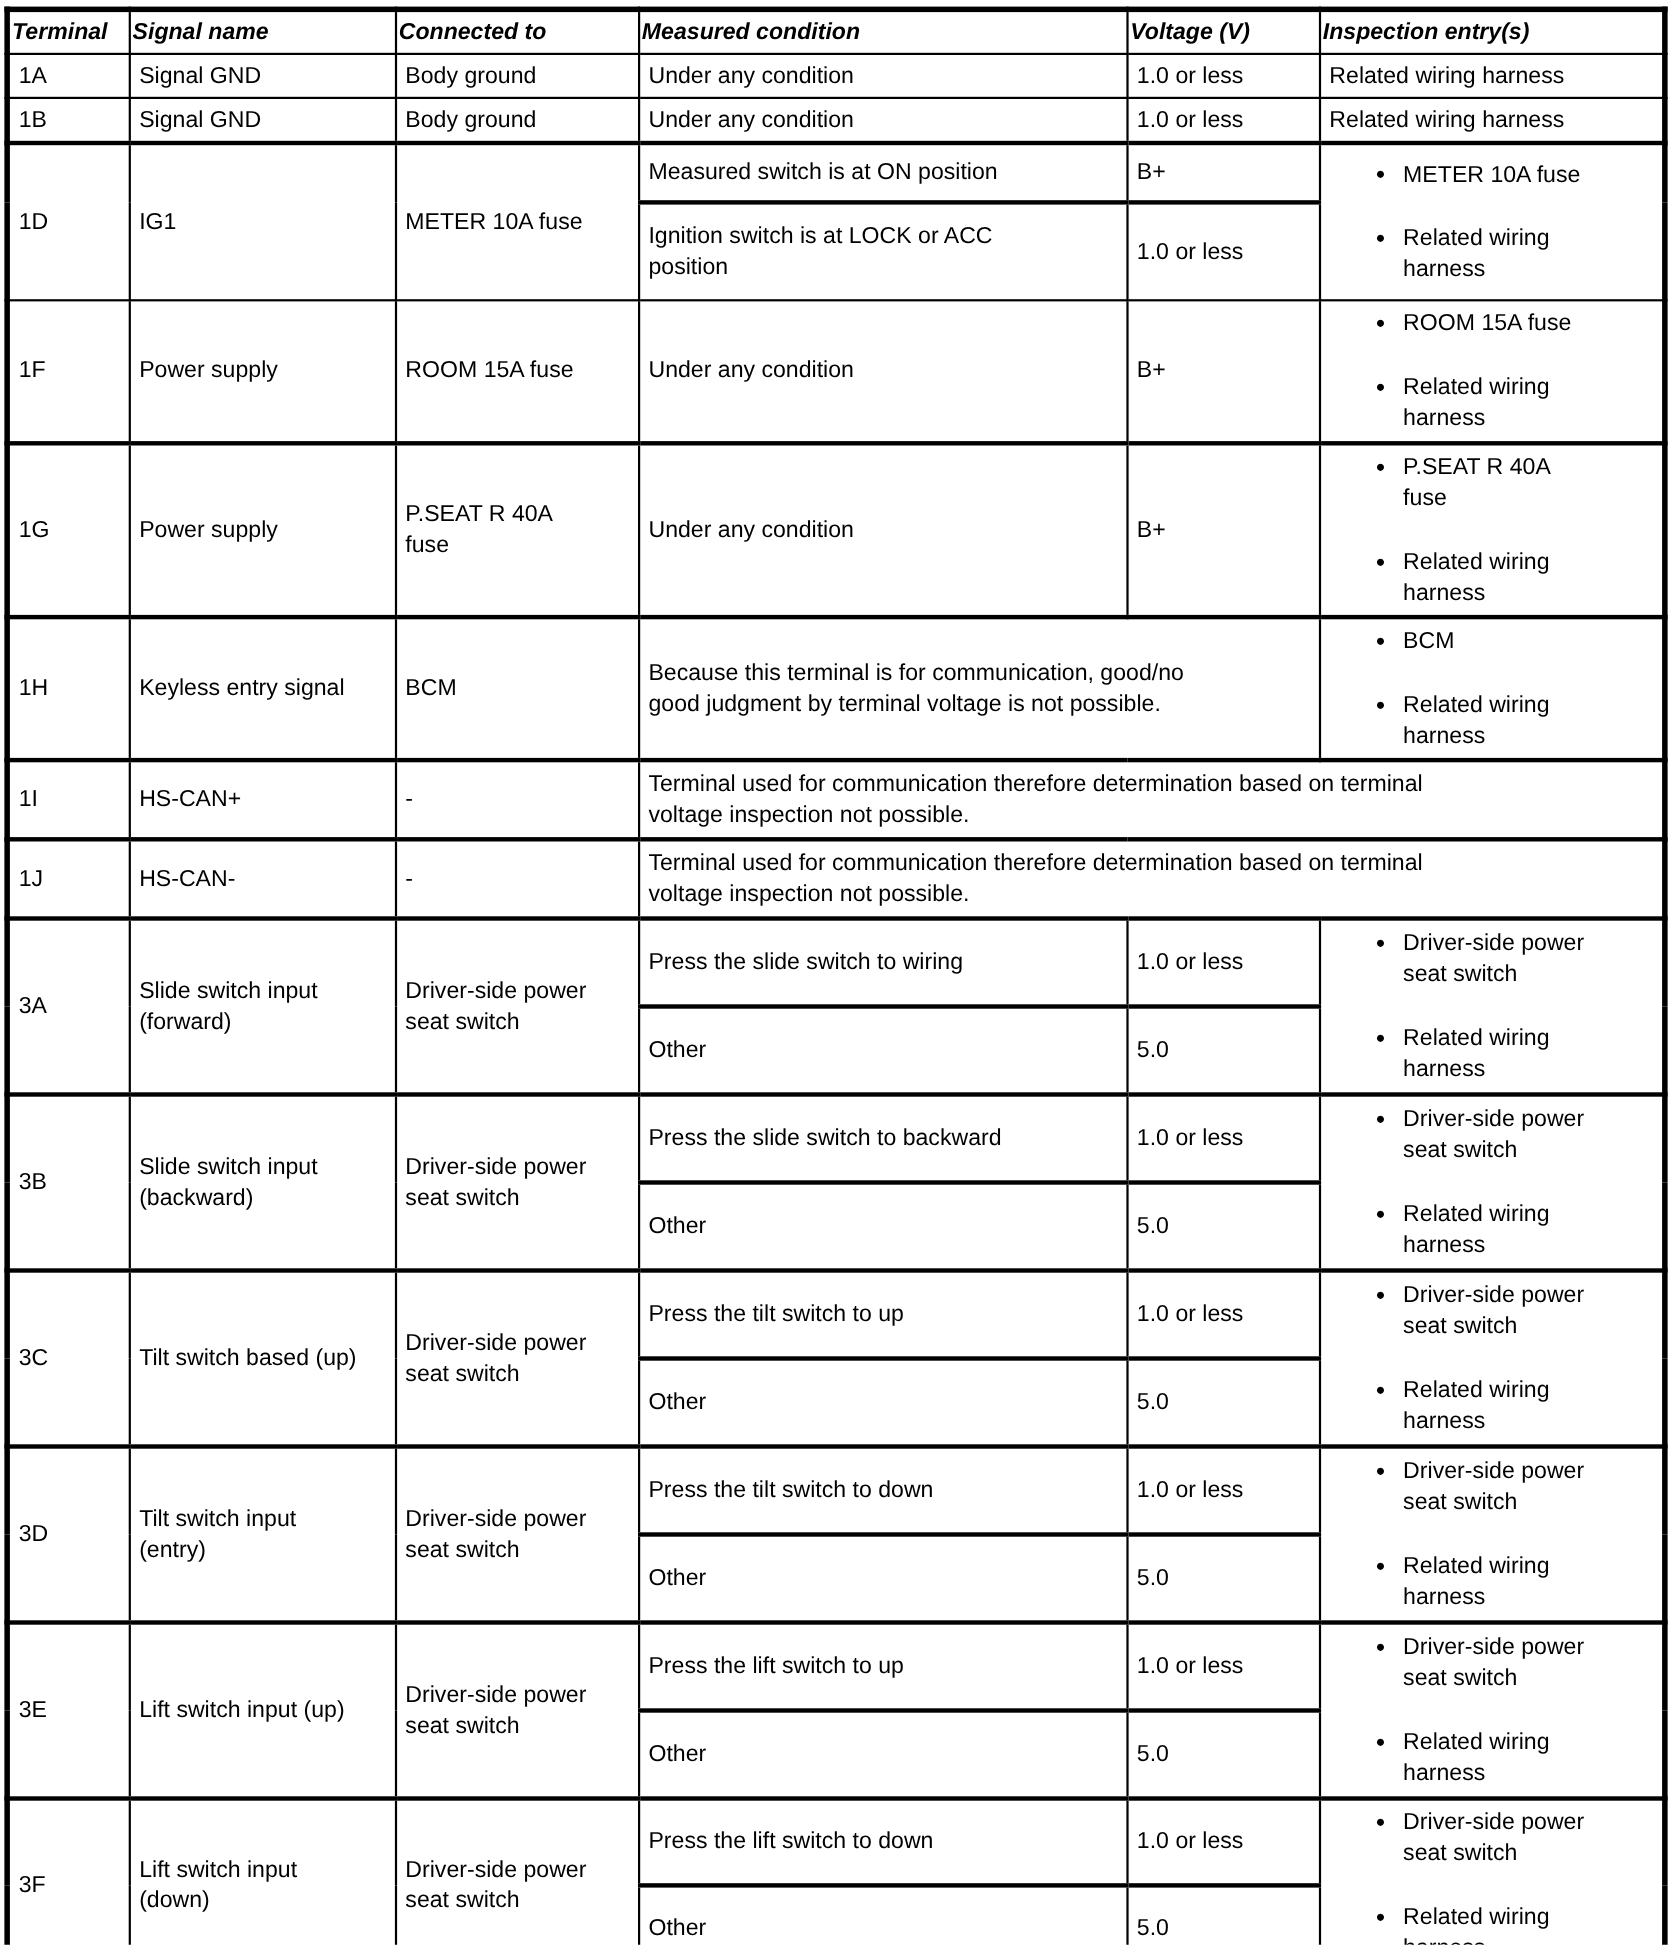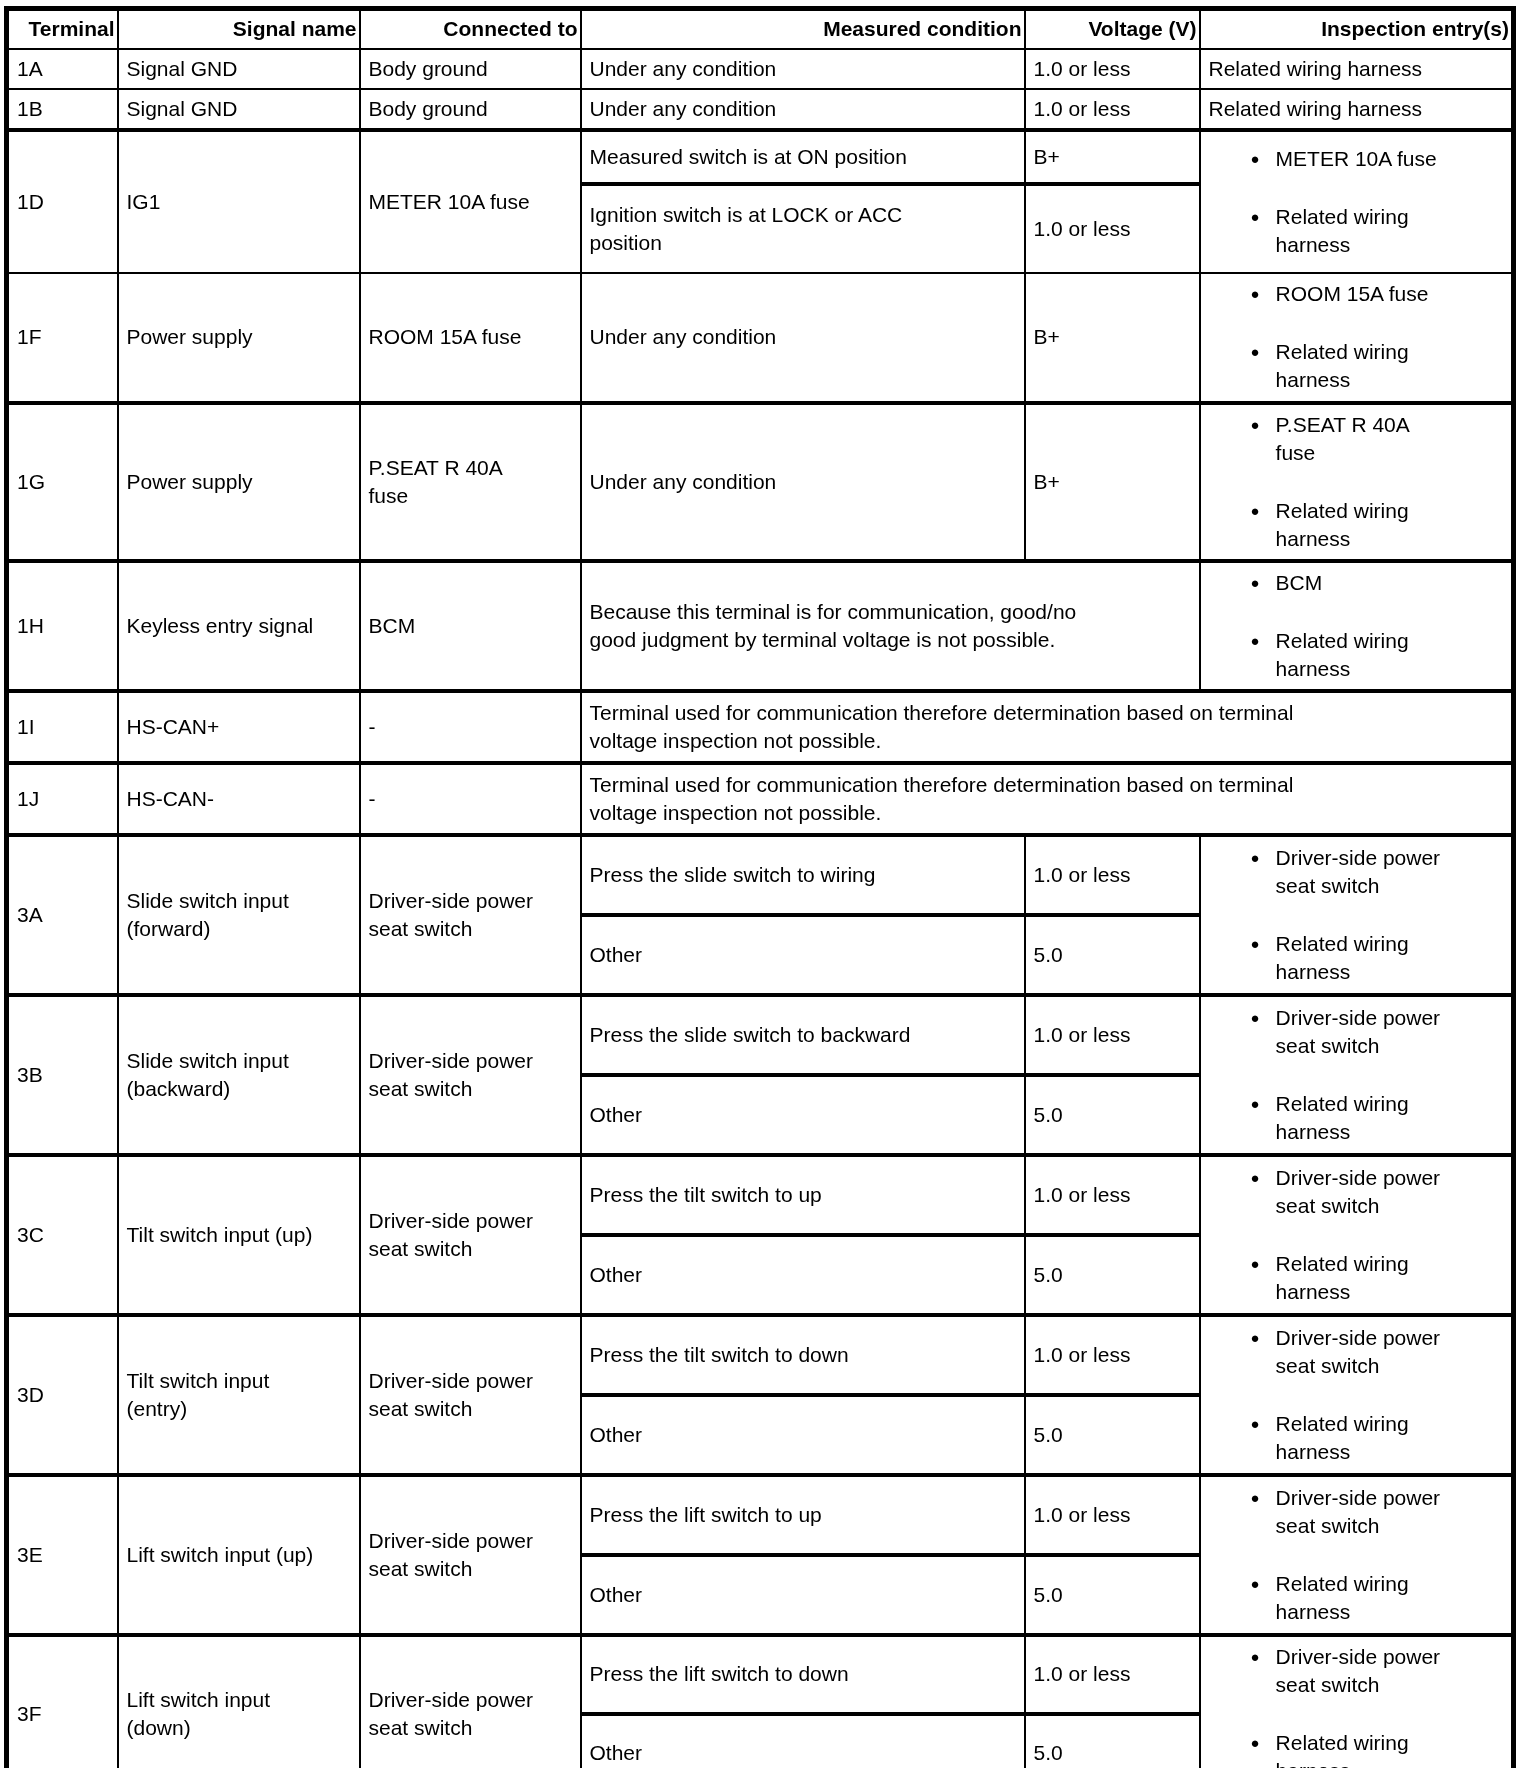--- a/index.html
+++ b/index.html
@@ -18,23 +18,24 @@
   td,th{
     border:2px solid #000;
     vertical-align:middle;
     text-align:left;
     padding:5px 12px 5px 8px;
     line-height:28px;
     overflow:hidden;
     word-wrap:break-word;
   }
   th{
-    text-align:right;
+    text-align:left;
     font-weight:bold;
     padding:4px 2px;
+    font-style:italic;
   }
   .pre{white-space:pre-line;}
   tbody.thick > tr:first-child > td{border-top-width:4px;}
   tr.sub2 > td{border-top-width:4px;}
   td.insp{padding:6px 6px;}
   .iw{
     display:flex;
     flex-direction:column;
     justify-content:center;
     gap:30px;
@@ -265,21 +266,21 @@
     </tr>
     <tr class="sub2" style="height:80px">
       <td class="pre">Other</td>
       <td>5.0</td>
     </tr>
   </tbody>
 
   <tbody class="thick">
     <tr style="height:80px">
       <td rowspan="2">3C</td>
-      <td rowspan="2" class="pre">Tilt switch input (up)</td>
+      <td rowspan="2" class="pre">Tilt switch based (up)</td>
       <td rowspan="2" class="pre">Driver-side power
 seat switch</td>
       <td class="pre">Press the tilt switch to up</td>
       <td>1.0 or less</td>
       <td rowspan="2" class="insp">
         <div class="iw">
           <div class="bi">
               <span class="dot">●</span>
               <span class="pre">Driver-side power
 seat switch</span>

